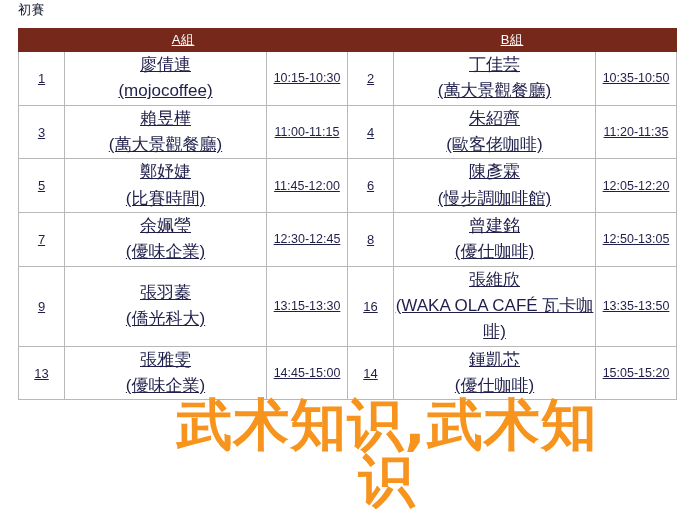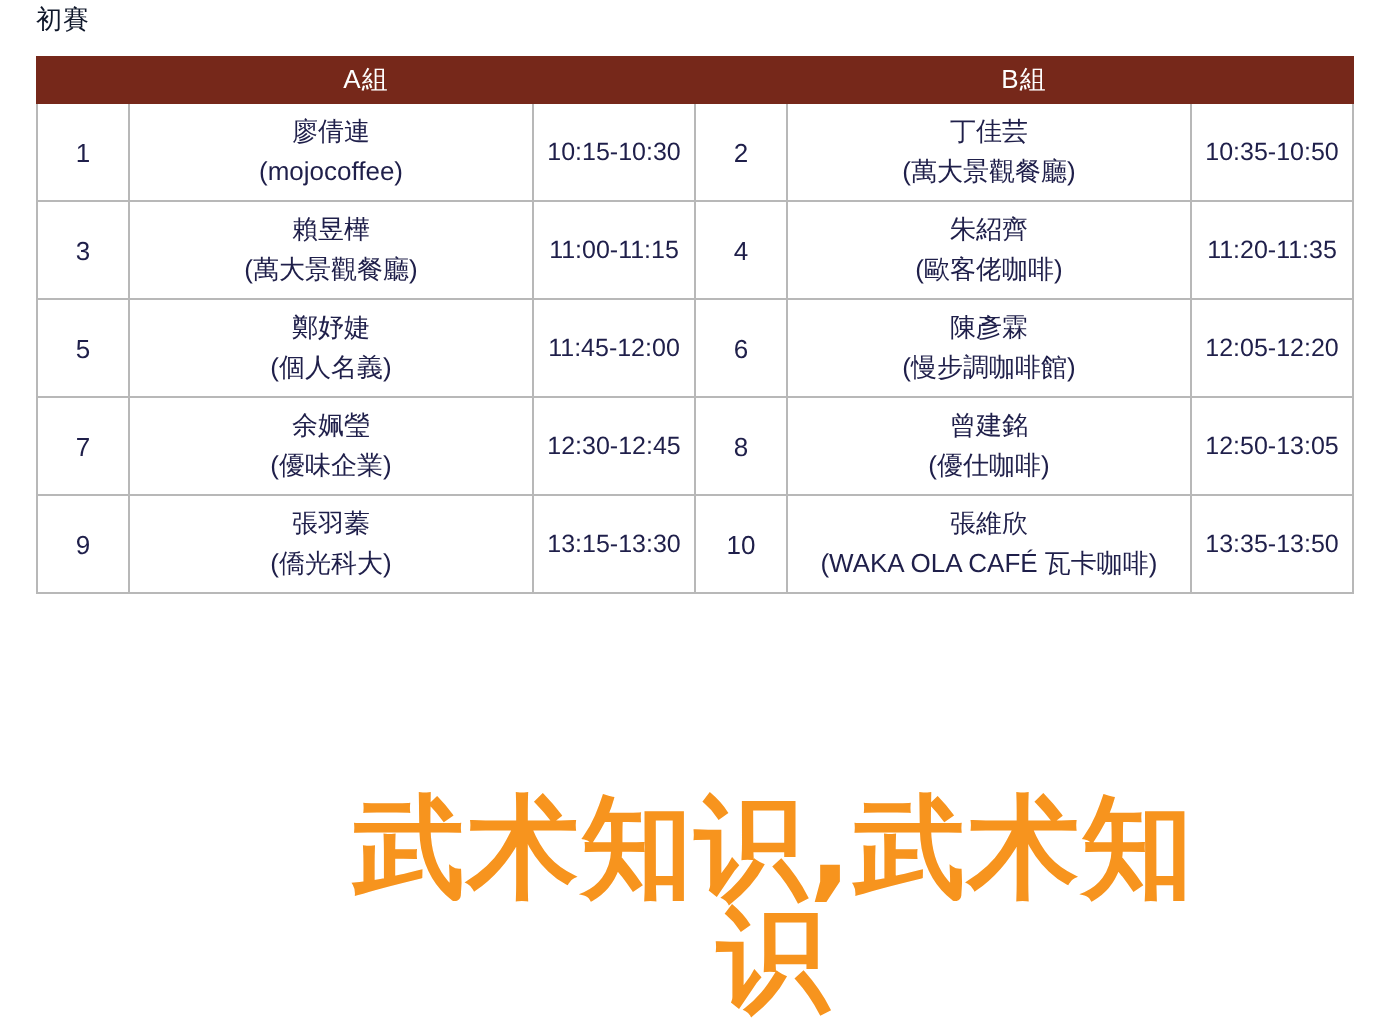--- a/index.html
+++ b/index.html
@@ -37,20 +37,21 @@
     width: 658px;
     table-layout: fixed;
   }
 
   table.schedule td, table.schedule th {
     border: 1px solid #b8b8b8;
     padding: 0;
     text-align: center;
     vertical-align: middle;
     font-weight: normal;
+    text-decoration: underline;
   }
 
   .grp-head {
     background: #76281a;
     color: #ffffff;
     font-size: 13px;
     height: 22px;
     letter-spacing: 0.5px;
     border-color: #76281a !important;
   }
@@ -63,21 +64,21 @@
     background: #e6e6e6;
     color: #1a1a1a;
     font-size: 12.5px;
     height: 26px;
     letter-spacing: 0.5px;
   }
 
   .cell {
     background: #ffffff;
     color: #1f1f4a;
-    font-size: 13px;
+    font-size: 17px;
     height: 48px;
   }
   .cell-name {
     line-height: 1.55;
     padding: 2px 0;
   }
   .cell-name .nm { display: block; }
   .cell-name .vn { display: block; }
   .cell-num { font-size: 13px; }
   .cell-time { font-size: 12.5px; white-space: nowrap; }
@@ -159,21 +160,21 @@
         <td class="cell cell-name">
           <span class="nm">朱紹齊</span>
           <span class="vn">(歐客佬咖啡)</span>
         </td>
         <td class="cell cell-time">11:20-11:35</td>
       </tr>
       <tr>
         <td class="cell cell-num">5</td>
         <td class="cell cell-name">
           <span class="nm">鄭妤婕</span>
-          <span class="vn">(個人名義)</span>
+          <span class="vn">(比賽時間)</span>
         </td>
         <td class="cell cell-time">11:45-12:00</td>
         <td class="cell cell-num">6</td>
         <td class="cell cell-name">
           <span class="nm">陳彥霖</span>
           <span class="vn">(慢步調咖啡館)</span>
         </td>
         <td class="cell cell-time">12:05-12:20</td>
       </tr>
       <tr>
@@ -190,26 +191,40 @@
         </td>
         <td class="cell cell-time">12:50-13:05</td>
       </tr>
       <tr>
         <td class="cell cell-num">9</td>
         <td class="cell cell-name">
           <span class="nm">張羽蓁</span>
           <span class="vn">(僑光科大)</span>
         </td>
         <td class="cell cell-time">13:15-13:30</td>
-        <td class="cell cell-num">10</td>
+        <td class="cell cell-num">16</td>
         <td class="cell cell-name">
           <span class="nm">張維欣</span>
           <span class="vn">(WAKA OLA CAFÉ 瓦卡咖啡)</span>
         </td>
         <td class="cell cell-time">13:35-13:50</td>
+      </tr>
+      <tr>
+        <td class="cell cell-num">13</td>
+        <td class="cell cell-name">
+          <span class="nm">張雅雯</span>
+          <span class="vn">(優味企業)</span>
+        </td>
+        <td class="cell cell-time">14:45-15:00</td>
+        <td class="cell cell-num">14</td>
+        <td class="cell cell-name">
+          <span class="nm">鍾凱芯</span>
+          <span class="vn">(優仕咖啡)</span>
+        </td>
+        <td class="cell cell-time">15:05-15:20</td>
       </tr>
     </tbody>
   </table>
 </div>
 
 <div class="watermark">
   <div class="watermark-text">武术知识,武术知识</div>
 </div>
 
 </body></html>

